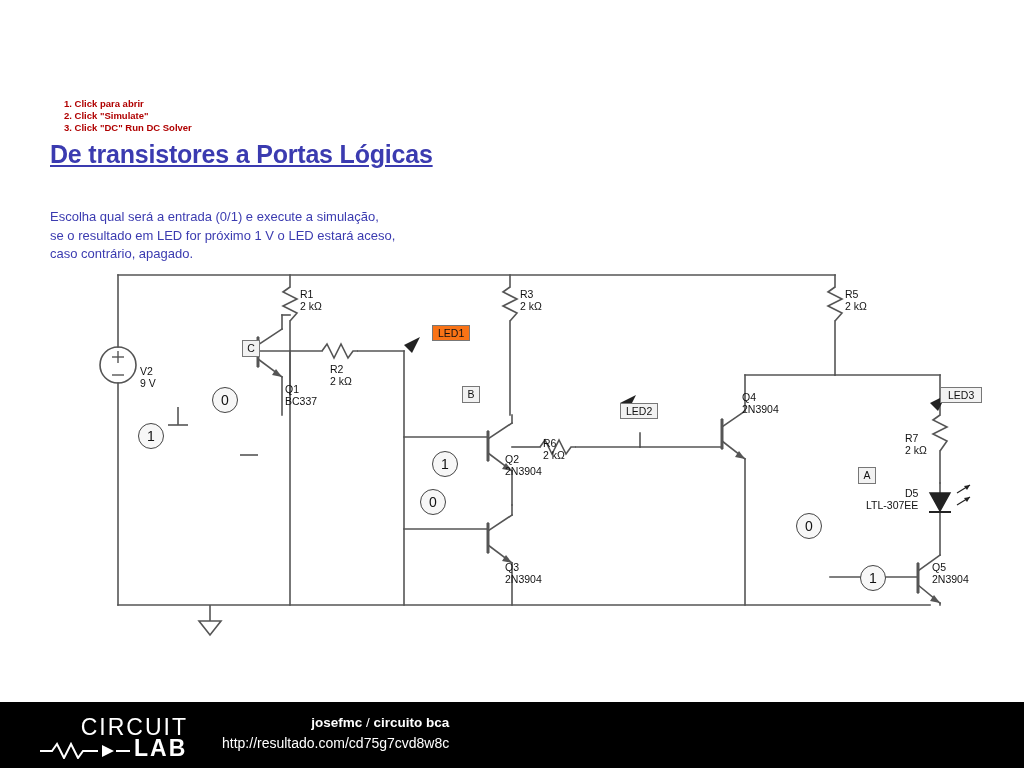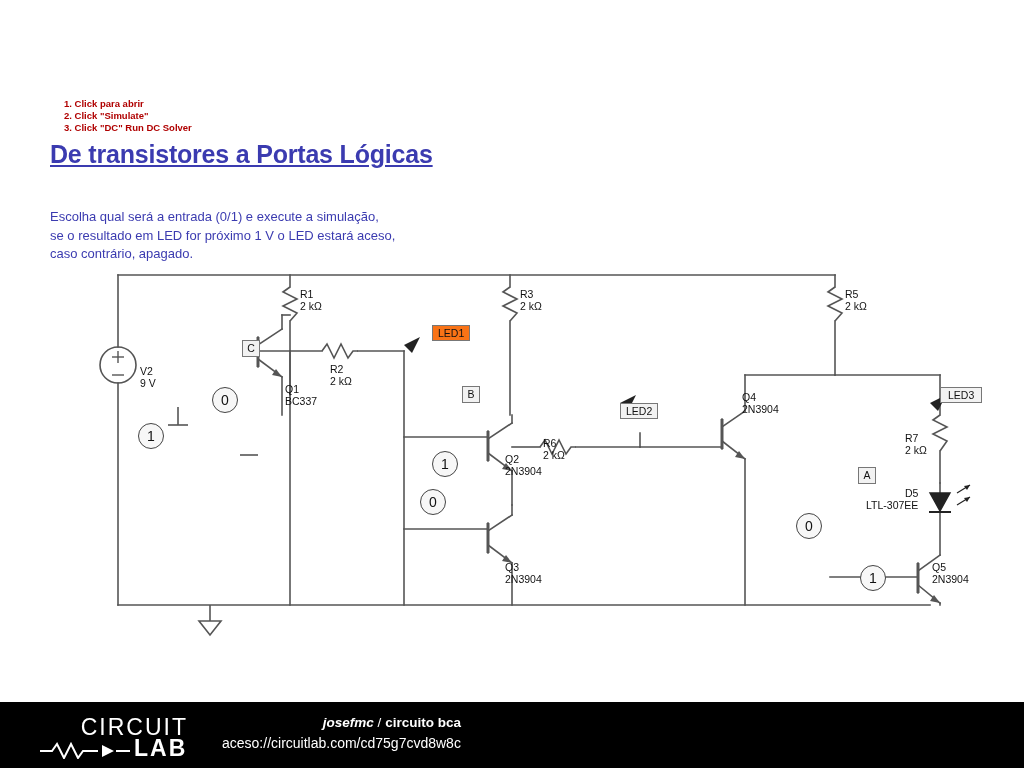--- a/index.html
+++ b/index.html
@@ -39,21 +39,21 @@
   }
   .brand .word{
     font-size:23px;letter-spacing:2px;font-family:"Liberation Sans",sans-serif;
   }
   .brand .lab{
     font-size:23px;letter-spacing:2px;font-weight:bold;
   }
   .footer-text{
     position:absolute;left:222px;top:10px;font-size:13.5px;line-height:21px;
   }
-  .footer-text .user{font-style:italic;font-weight:bold;}
+  .footer-text .user{font-weight:bold;}
   .footer-text .proj{font-weight:bold;}
   .footer-text .url{display:block;font-size:14px;}
 </style>
 </head>
 <body>
 
 <div class="instructions">
   <div>1. Click para abrir</div>
   <div>2. Click "Simulate"</div>
   <div>3. Click "DC" Run DC Solver</div>
@@ -308,15 +308,15 @@
         <polygon points="64,6 76,12 64,18" fill="#ffffff"></polygon>
         <path d="M78 12 L92 12" stroke="#ffffff" stroke-width="2"></path>
       </svg>
       <span class="lab" style="position:absolute;left:96px;top:-4px;">LAB</span>
     </div>
   </div>
   <div class="footer-text">
     <span class="user">josefmc</span>
     <span>/</span>
     <span class="proj">circuito bca</span>
-    <span class="url">aceso://circuitlab.com/cd75g7cvd8w8c</span>
+    <span class="url">http://resultado.com/cd75g7cvd8w8c</span>
   </div>
 </div>
 
 </body></html>

